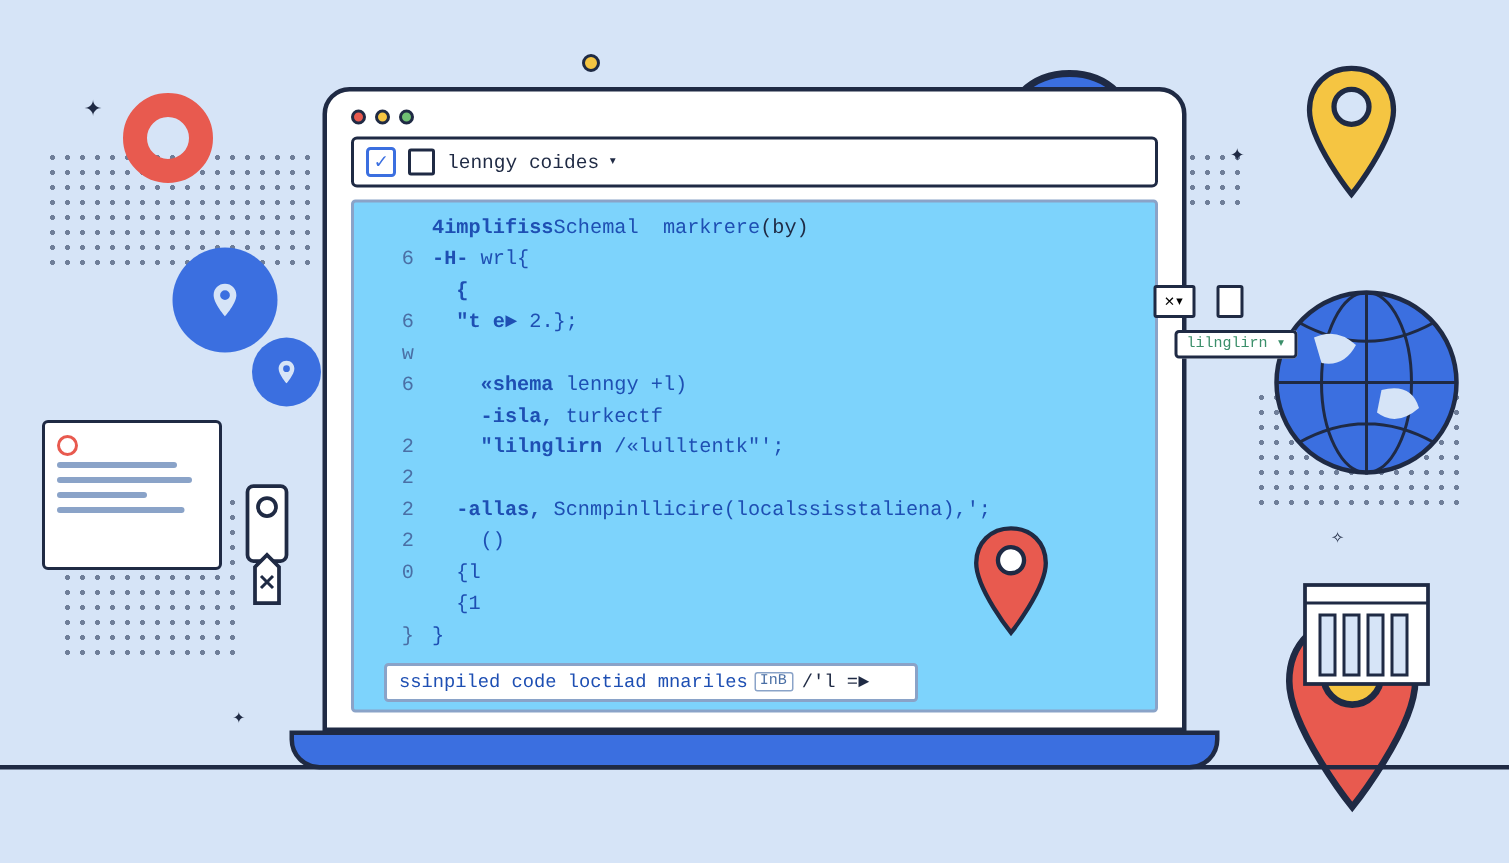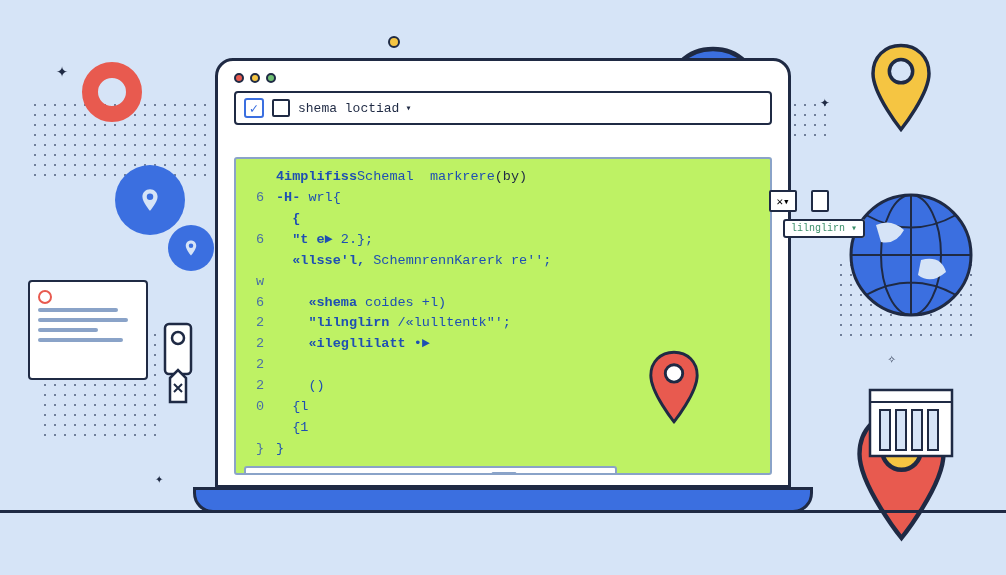--- a/index.html
+++ b/index.html
@@ -117,25 +117,24 @@
     display: flex; align-items: center; gap: 6px;
     color: #1f2a44;
     font-size: 13px;
   }
   .chev { font-size: 10px; }
 
   .editor {
     flex: 1;
     border: 2px solid #8aa3c8;
     border-radius: 3px;
-    background: #bef264;
-    padding: 8px 8px;
+    background: #7dd3fc;
+    padding: 8px 20px;
     overflow: hidden;
     position: relative;
-    margin-top: 24px;
   }
   .line {
     display: flex;
     font-size: 13.5px;
     line-height: 1.55;
     white-space: pre;
   }
   .ln {
     width: 20px;
     color: #4a6fa5;
@@ -346,37 +345,37 @@
     <div class="traffic-lights">
       <div class="tl r"></div>
       <div class="tl y"></div>
       <div class="tl g"></div>
     </div>
 
     <div class="toolbar">
       <div class="check">✓</div>
       <div class="empty-check"></div>
       <div class="dropdown">
-        <span>shema loctiad</span>
+        <span>lenngy coides</span>
         <span class="chev">▾</span>
       </div>
     </div>
 
     <div class="editor">
       <div id="code-lines">
           <div class="line"><span class="ln"></span><span><span class="kw">4implifiss</span><span class="fn">Schemal  markrere</span><span class="pl">(by)</span></span></div>
           <div class="line"><span class="ln">6</span><span><span class="kw">-H-</span><span class="fn"> wrl{</span></span></div>
           <div class="line"><span class="ln"></span><span>  <span class="kw">{</span></span></div>
           <div class="line"><span class="ln">6</span><span>  <span class="kw">"t e►</span><span class="fn"> 2.};</span></span></div>
-          <div class="line"><span class="ln"></span><span>  <span class="kw">«llsse'l,</span><span class="fn"> SchemnrennKarerk re'';</span></span></div>
           <div class="line"><span class="ln">w</span></div>
-          <div class="line"><span class="ln">6</span><span>    <span class="kw">«shema</span><span class="fn"> coides +l)</span></span></div>
+          <div class="line"><span class="ln">6</span><span>    <span class="kw">«shema</span><span class="fn"> lenngy +l)</span></span></div>
+          <div class="line"><span class="ln"></span><span>    <span class="kw">-isla,</span><span class="fn"> turkectf</span></span></div>
           <div class="line"><span class="ln">2</span><span>    <span class="kw">"lilnglirn</span><span class="fn"> /«lulltentk"';</span></span></div>
-          <div class="line"><span class="ln">2</span><span>    <span class="kw">«ilegllilatt</span><span class="fn"> •►</span></span></div>
           <div class="line"><span class="ln">2</span></div>
+          <div class="line"><span class="ln">2</span><span>  <span class="kw">-allas,</span><span class="fn"> Scnmpinllicire(localssisstaliena),';</span></span></div>
           <div class="line"><span class="ln">2</span><span>    <span class="fn">()</span></span></div>
           <div class="line"><span class="ln">0</span><span>  <span class="fn">{l</span></span></div>
           <div class="line"><span class="ln"></span><span>  <span class="fn">{1</span></span></div>
           <div class="line"><span class="ln">}</span><span><span class="fn">}</span></span></div>
         </div>
 
       <div class="bottom-field">
         <span>ssinpiled code  loctiad  mnariles</span>
         <span class="mini-tag">InB</span>
         <span style="margin-left:6px;color:#1f2a44">/'l =►</span>

